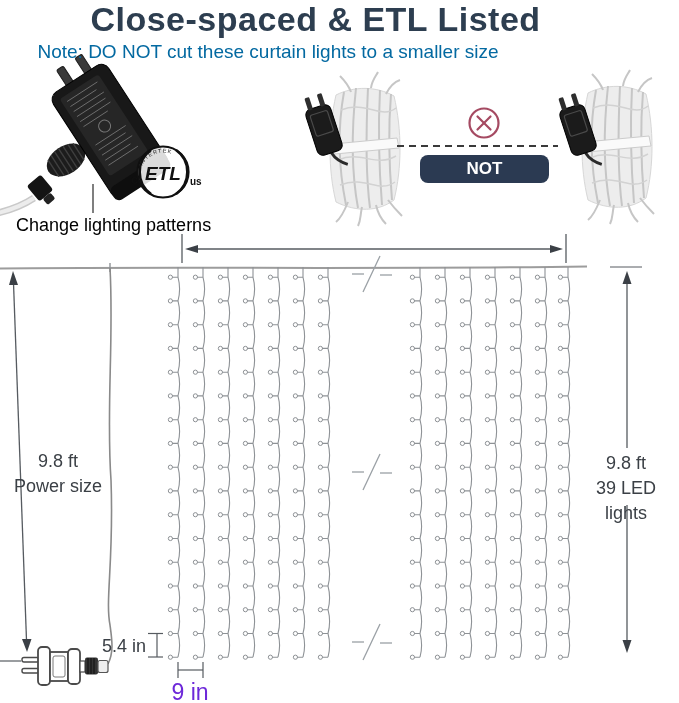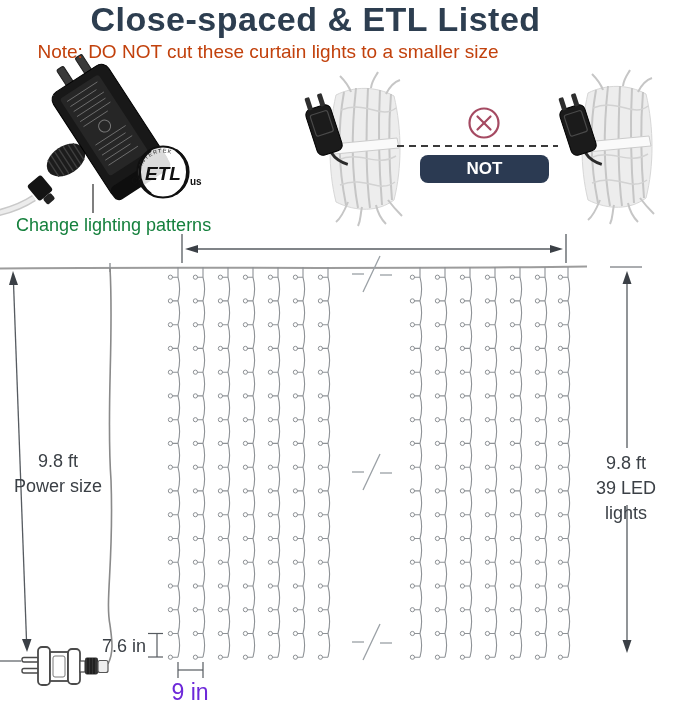--- a/index.html
+++ b/index.html
@@ -1,22 +1,22 @@
 <!DOCTYPE html>
 <html><head>
 <meta charset="utf-8">
 <style>
   html,body{margin:0;padding:0;background:#ffffff;}
   #canvas{position:relative;width:679px;height:703px;background:#fff;overflow:hidden;
           font-family:"Liberation Sans",sans-serif;}
   .abs{position:absolute;}
   #title{top:0;left:0;width:631px;text-align:center;font-size:34px;font-weight:800;
          color:#2d3e50;letter-spacing:.5px;}
-  #note{top:41px;left:0;width:536px;text-align:center;font-size:19px;color:#c2410c;}
-  #adapter-caption{left:16px;top:215px;font-size:18px;color:#15803d;}
+  #note{top:41px;left:0;width:536px;text-align:center;font-size:19px;color:#0369a1;}
+  #adapter-caption{left:16px;top:215px;font-size:18px;color:#000000;}
   #not-badge{left:420px;top:155px;width:129px;height:28px;line-height:28px;text-align:center;
              background:#2b3a52;color:#fff;font-size:17px;font-weight:bold;border-radius:8px;}
   #dim-top{left:278px;top:226px;width:200px;text-align:center;font-size:18px;color:#3b4046;}
   #dim-left{left:8px;top:449px;width:100px;text-align:center;font-size:18px;color:#3b4046;line-height:25px;}
   #dim-right{left:574px;top:451px;width:104px;text-align:center;font-size:18px;color:#3b4046;line-height:25px;}
   #dim-ledgap{left:90px;top:636px;width:56px;text-align:right;font-size:18px;color:#3b4046;}
   #dim-stringgap{left:158px;top:679px;width:64px;text-align:center;font-size:23px;color:#6d28d9;}
   svg text{font-family:"Liberation Sans",sans-serif;}
 </style>
 </head>
@@ -475,15 +475,15 @@
   <div id="adapter-caption" class="abs">Change lighting patterns</div>
   <div id="not-badge" class="abs">NOT connectable</div>
   <div id="dim-left" class="abs">
     <span>9.8 ft</span><br>
     <span>Power size</span>
   </div>
   <div id="dim-right" class="abs">
     <span>9.8 ft</span><br>
     <span>39 LED lights</span>
   </div>
-  <div id="dim-ledgap" class="abs">7.6 in</div>
+  <div id="dim-ledgap" class="abs">5.4 in</div>
   <div id="dim-stringgap" class="abs">9 in</div>
 </div>
 
 </body></html>

